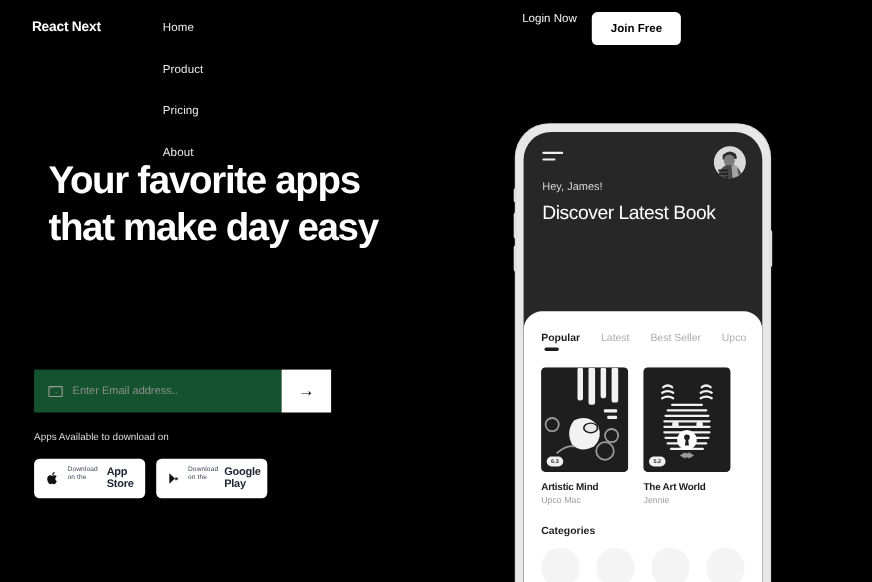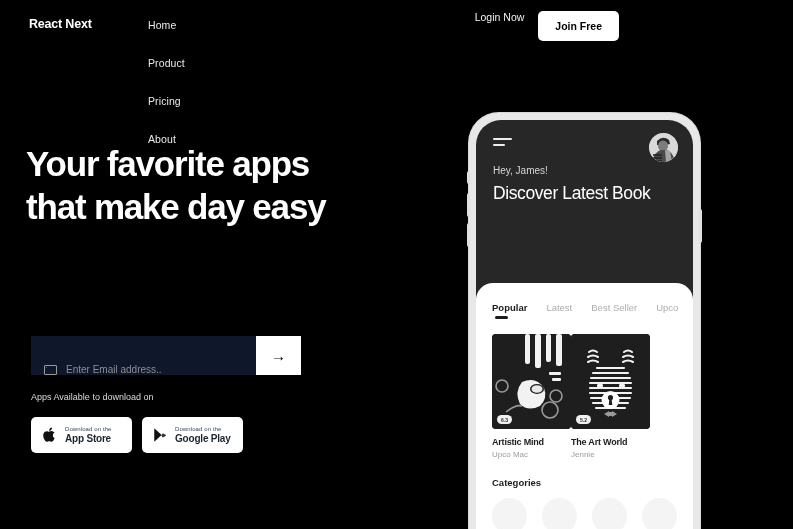--- a/index.html
+++ b/index.html
@@ -15,44 +15,44 @@
   .nav { position:absolute; top:0; left:0; width:646px; height:50px; display:flex; align-items:center; }
   .logo { position:absolute; left:29px; top:17px; color:#fff; font-size:12.5px; font-weight:bold; letter-spacing:-0.2px; }
   .nav-links { position:absolute; left:148px; top:19px; display:flex; gap:26px;flex-direction:column; }
   .nav-link { color:#e9e9e9; font-size:10.5px; letter-spacing:0.1px; cursor:pointer; }
   .nav-right { position:absolute; right:27px; top:11px; display:flex; align-items:flex-start; gap:14px; }
   .login-link { color:#f2f2f2; font-size:10.5px; cursor:pointer; }
   .join-btn { background:#fff; color:#000; font-size:10.5px; font-weight:bold; border:none;
               border-radius:5px; padding:9px 17px; cursor:pointer; font-family:"Liberation Sans", sans-serif; }
 
   
-  .hero { position:absolute; left:26px; top:143px; width:400px; }
+  .hero { position:absolute; left:44px; top:143px; width:400px; }
   .hero h1 { color:#fff; font-size:35px; font-weight:bold; line-height:1.22; letter-spacing:-1.2px; }
   .hero h1 .l2 { display:block; }
   .hero p { color:#d6d6d6; font-size:10.5px; line-height:2.05; margin-top:23px; width:300px; }
 
   
   .email-row { position:absolute; left:31px; top:336px; display:flex; width:270px; height:39px; }
-  .email-box { flex:1; background:#0f172a; display:flex; align-items:flex-end; padding-left:13px; gap:9px; }
+  .email-box { flex:1; background:#14532d; display:flex; align-items:center; padding-left:13px; gap:9px; }
   .mail-icon { width:13px; height:10px; border:1.3px solid #9a9a9a; border-radius:1px; position:relative; flex:none; }
   .mail-icon:before { content:""; position:absolute; left:0.5px; top:0.5px; width:9.5px; height:5px;
     border-left:1.3px solid #9a9a9a; border-right:1.3px solid #9a9a9a; transform:rotate(0deg);
     border-bottom:1.3px solid #9a9a9a; clip-path:polygon(0 0,50% 100%,100% 0); }
   .email-input { background:transparent; border:none; outline:none; color:#a6a6a6; font-size:10px;
                  font-family:"Liberation Sans", sans-serif; width:100%; }
   .email-input::placeholder { color:#8e8e8e; }
   .arrow-btn { width:45px; background:#fff; display:flex; align-items:center; justify-content:center;
                border:none; cursor:pointer; font-size:15px; color:#000; }
 
   .apps-label { position:absolute; left:31px; top:392px; color:#dcdcdc; font-size:9px; }
 
   .store-row { position:absolute; left:31px; top:417px; display:flex; gap:10px; }
   .store-btn { background:#fff; border-radius:5px; width:101px; height:36px; display:flex; align-items:center;
                gap:8px; padding-left:11px; cursor:pointer; border:none; }
-  .store-txt { display:flex; flex-direction:column; line-height:1.1; text-align:left; }
+  .store-txt { display:flex; flex-direction:row; line-height:1.1; text-align:left; }
   .store-sm { font-size:6px; color:#3c4858; letter-spacing:0.1px; }
   .store-lg { font-size:10px; color:#1b2430; font-weight:bold; letter-spacing:-0.2px; }
 
   
   .phone { position:absolute; left:469px; top:113px; width:231px; height:430px;
            background:#e8e8e8; border-radius:30px 30px 0 0; padding:7px 7px 0 7px;
            box-shadow:0 0 0 1px #d8d8d8; }
   .phone-screen { width:100%; height:100%; background:#272727; border-radius:25px 25px 0 0; overflow:hidden; position:relative; }
   .btn-vol { position:absolute; left:-2px; width:3px; background:#e0e0e0; border-radius:2px 0 0 2px; }
   .btn-v1 { top:58px; height:13px; }
@@ -70,21 +70,21 @@
   .ph-title { color:#fff; font-size:17.5px; font-weight:normal; line-height:1.32; margin-top:6px; letter-spacing:-0.4px; }
 
   .ph-body { position:absolute; left:0; right:0; top:163px; bottom:0; background:#fff;
              border-radius:17px 17px 0 0; padding:19px 16px 0 16px; overflow:hidden; }
   .tabs { display:flex; gap:19px; }
   .tab { font-size:9.5px; color:#adadad; white-space:nowrap; cursor:pointer; position:relative; }
   .tab.active { color:#1c1c1c; font-weight:bold; }
   .tab.active:after { content:""; position:absolute; left:3px; bottom:-6px; width:13px; height:2.6px;
                       background:#1c1c1c; border-radius:2px; }
 
-  .books { display:flex; margin-top:21px; }
+  .books { display:flex; gap:14px; margin-top:21px; }
   .book { width:79px; }
   .cover { width:79px; height:95px; border-radius:4px; position:relative; overflow:hidden; background:#222; }
   .rating { position:absolute; left:5px; bottom:5px; background:#f0f0f0; color:#2a2a2a; font-size:5px;
             font-weight:bold; border-radius:7px; padding:1.5px 4px; }
   .book-title { font-size:9px; font-weight:bold; color:#1c1c1c; margin-top:8px; letter-spacing:-0.2px; }
   .book-author { font-size:8px; color:#9c9c9c; margin-top:3px; }
 
   .cat-head { font-size:9.5px; font-weight:bold; color:#1c1c1c; margin-top:18px; }
   .cat-row { display:flex; gap:15px; margin-top:10px; }
   .cat-circle { width:36px; height:36px; border-radius:50%; background:#f4f4f4; }

